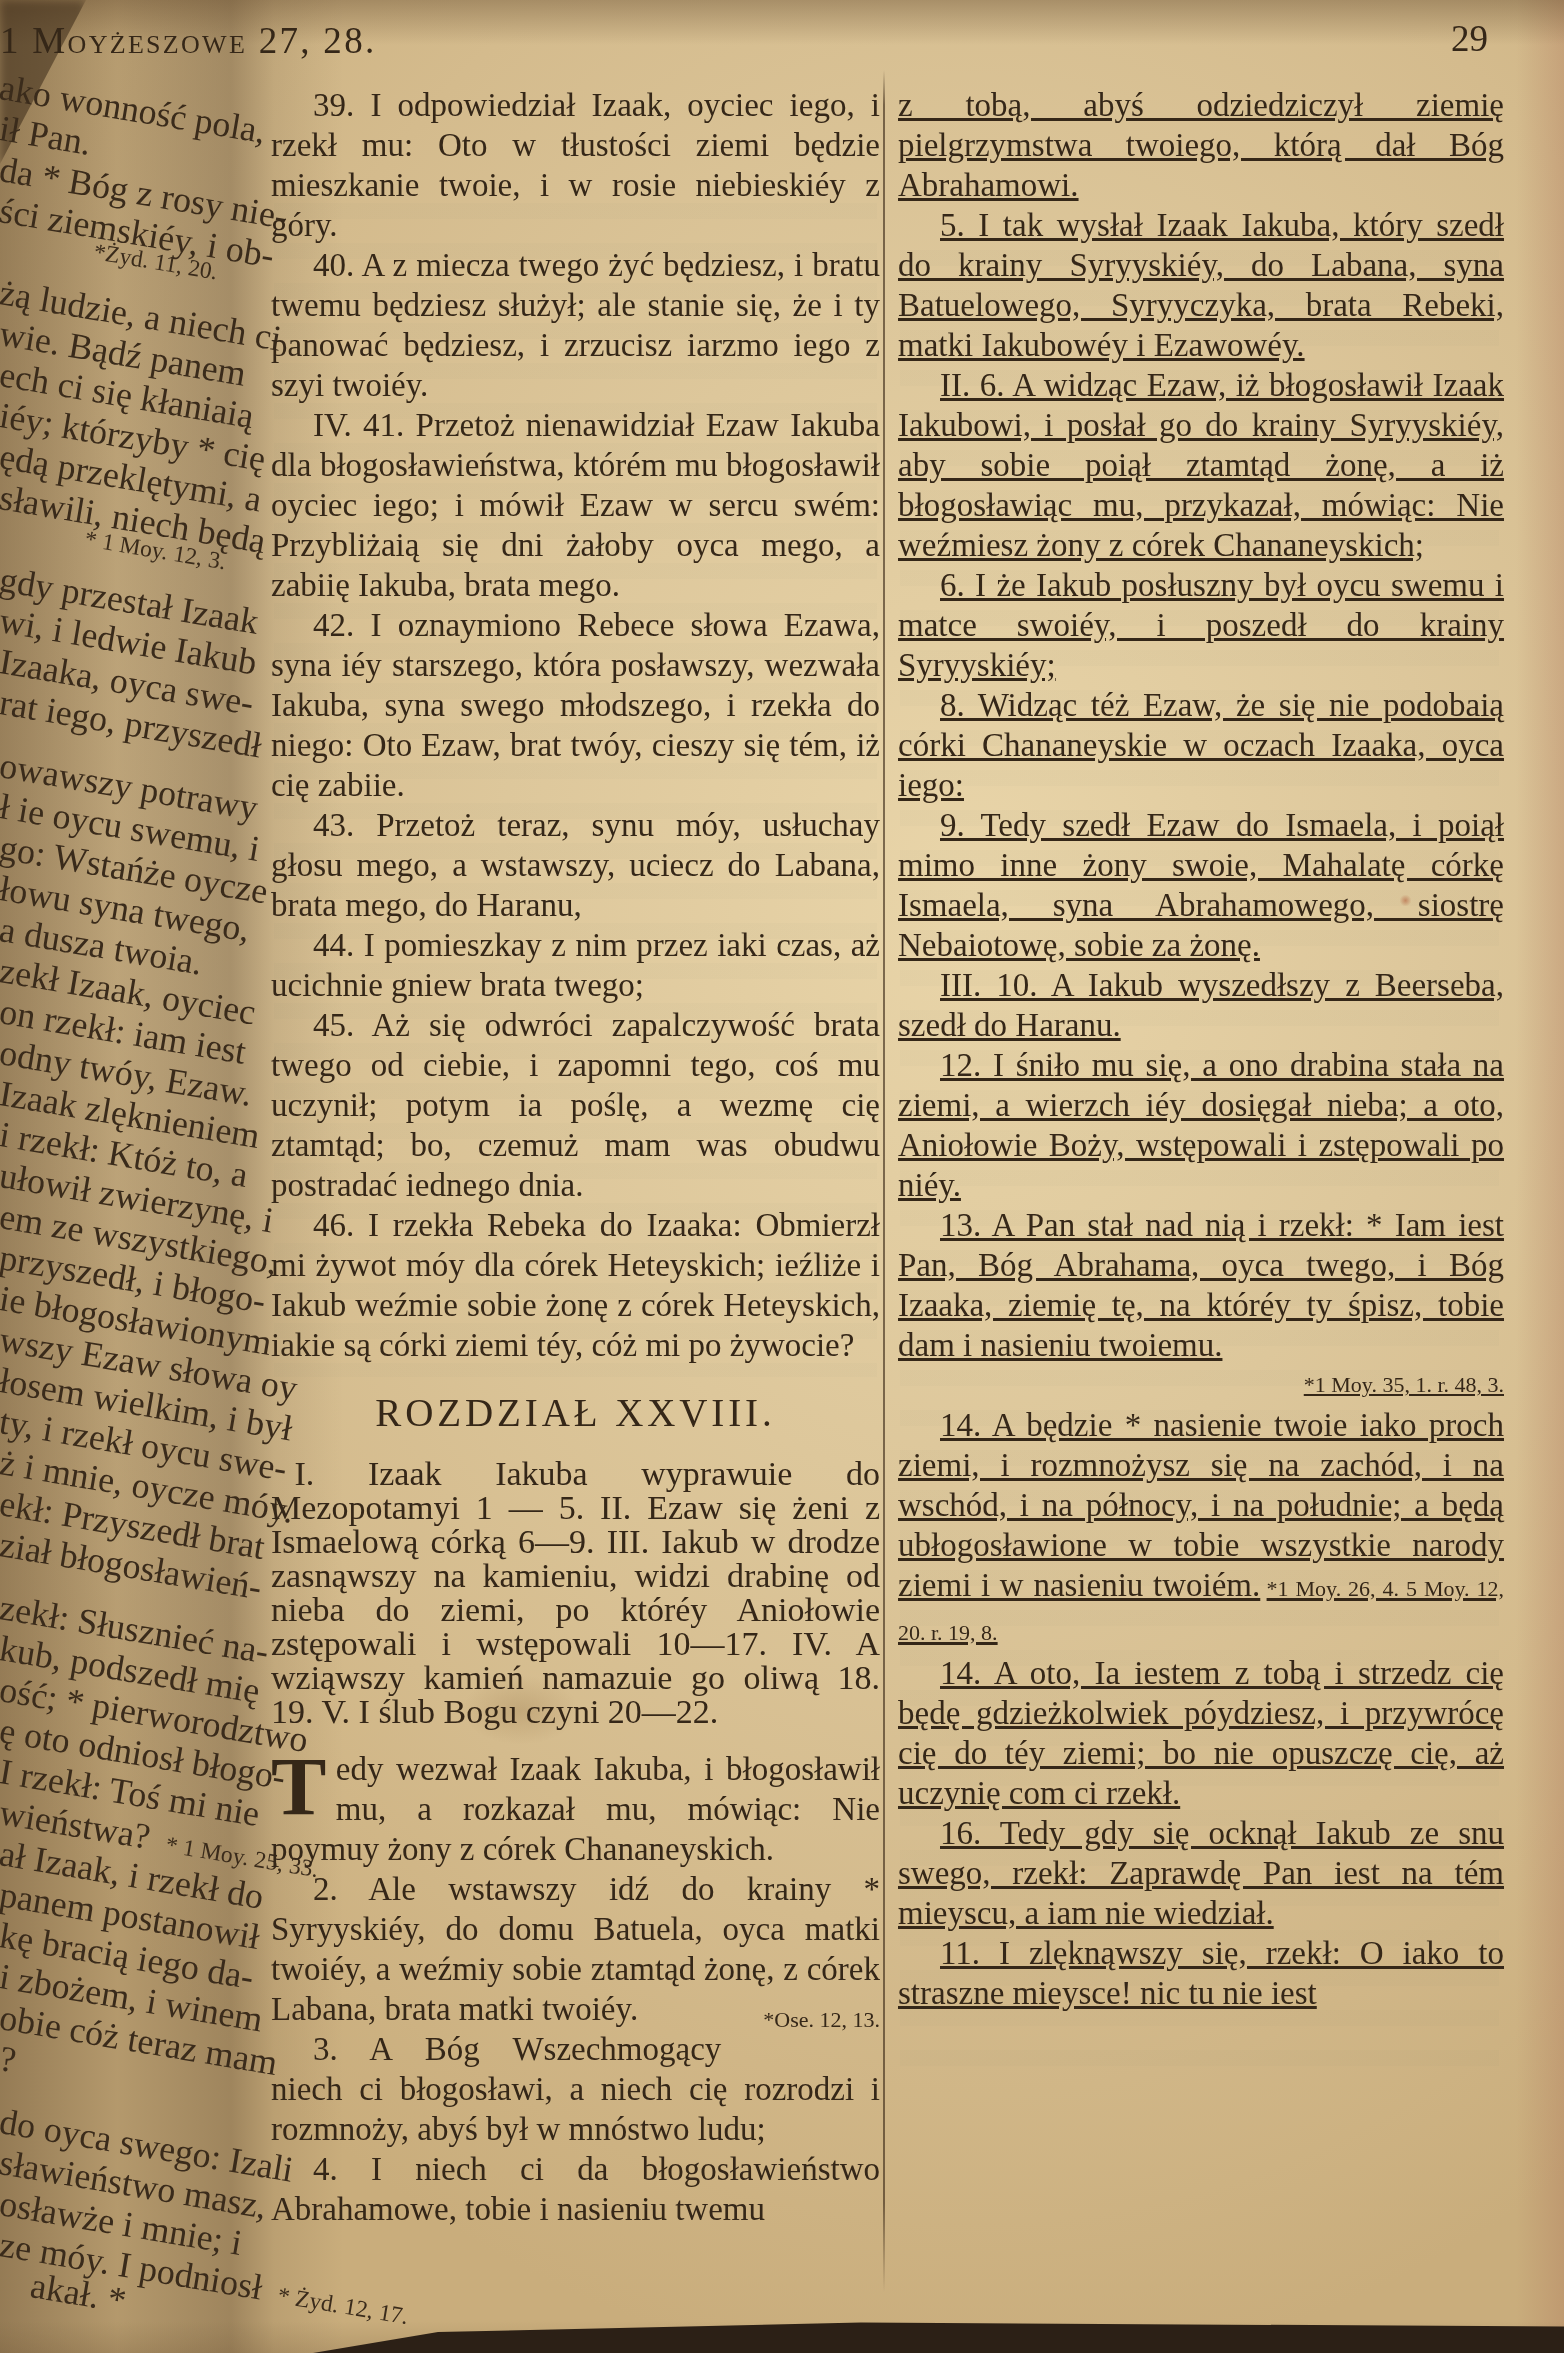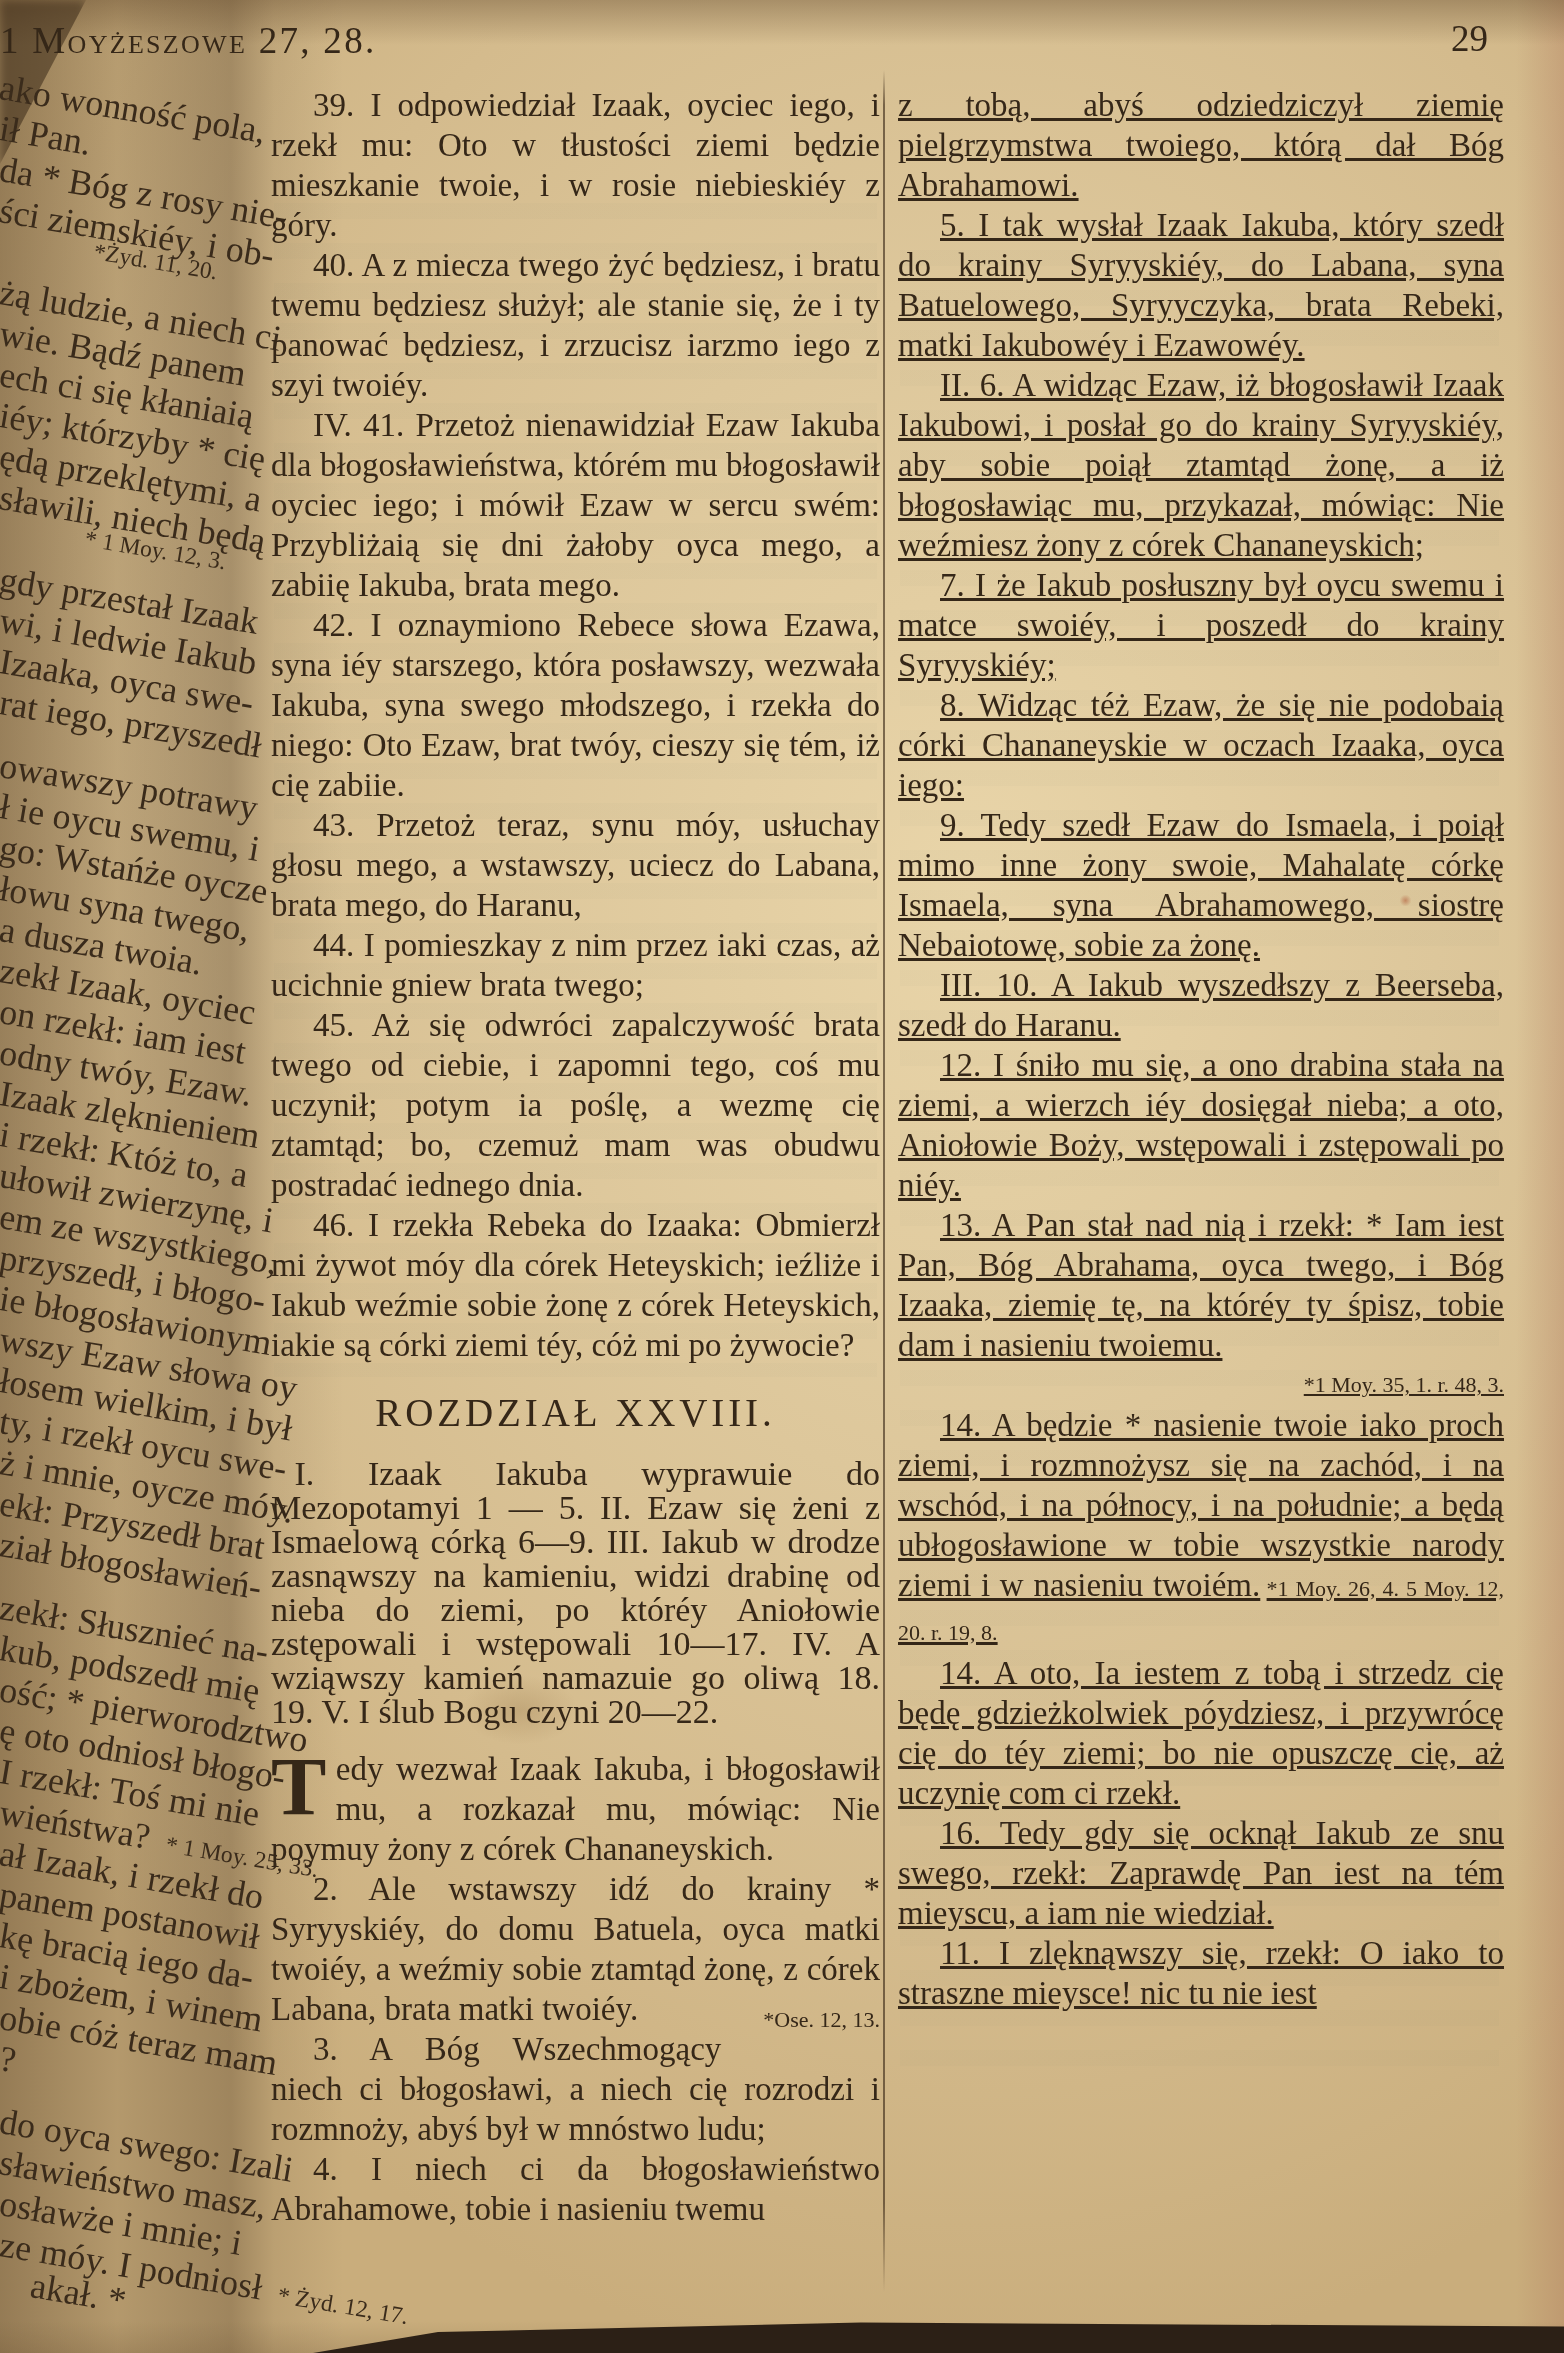--- a/index.html
+++ b/index.html
@@ -190,21 +190,21 @@
       <p class="verse first"><span class="dropcap">T</span>edy wezwał Izaak Iakuba, i błogosławił mu, a rozkazał mu, mówiąc: Nie poymuy żony z córek Chananeyskich.</p>
       <p class="verse">2. Ale wstawszy idź do krainy * Syryyskiéy, do domu Batuela, oyca matki twoiéy, a weźmiy sobie ztamtąd żonę, z córek Labana, brata matki twoiéy.<span class="ref ref-float">*Ose. 12, 13.</span></p>
       <p class="verse">3. A Bóg Wszechmogący niech ci błogosławi, a niech cię rozrodzi i rozmnoży, abyś był w mnóstwo ludu;</p>
       <p class="verse">4. I niech ci da błogosławieństwo Abrahamowe, tobie i nasieniu twemu</p>
     </div>
   <div class="divider"></div>
   <div class="col col2" id="col2">
       <p class="verse cont">z tobą, abyś odziedziczył ziemię pielgrzymstwa twoiego, którą dał Bóg Abrahamowi.</p>
       <p class="verse">5. I tak wysłał Izaak Iakuba, który szedł do krainy Syryyskiéy, do Labana, syna Batuelowego, Syryyczyka, brata Rebeki, matki Iakubowéy i Ezawowéy.</p>
       <p class="verse">II. 6. A widząc Ezaw, iż błogosławił Izaak Iakubowi, i posłał go do krainy Syryyskiéy, aby sobie poiął ztamtąd żonę, a iż błogosławiąc mu, przykazał, mówiąc: Nie weźmiesz żony z córek Chananeyskich;</p>
-      <p class="verse">7. I że Iakub posłuszny był oycu swemu i matce swoiéy, i poszedł do krainy Syryyskiéy;</p>
+      <p class="verse">6. I że Iakub posłuszny był oycu swemu i matce swoiéy, i poszedł do krainy Syryyskiéy;</p>
       <p class="verse">8. Widząc téż Ezaw, że się nie podobaią córki Chananeyskie w oczach Izaaka, oyca iego:</p>
       <p class="verse">9. Tedy szedł Ezaw do Ismaela, i poiął mimo inne żony swoie, Mahalatę córkę Ismaela, syna Abrahamowego, siostrę Nebaiotowę, sobie za żonę.</p>
       <p class="verse">III. 10. A Iakub wyszedłszy z Beerseba, szedł do Haranu.</p>
       <p class="verse">12. I śniło mu się, a ono drabina stała na ziemi, a wierzch iéy dosięgał nieba; a oto, Aniołowie Boży, wstępowali i zstępowali po niéy.</p>
       <p class="verse">13. A Pan stał nad nią i rzekł: * Iam iest Pan, Bóg Abrahama, oyca twego, i Bóg Izaaka, ziemię tę, na któréy ty śpisz, tobie dam i nasieniu twoiemu.<span class="ref ref-line">*1 Moy. 35, 1.  r. 48, 3.</span></p>
       <p class="verse">14. A będzie * nasienie twoie iako proch ziemi, i rozmnożysz się na zachód, i na wschód, i na północy, i na południe; a będą ubłogosławione w tobie wszystkie narody ziemi i w nasieniu twoiém.<span class="ref ref-inline">*1 Moy. 26, 4.  5 Moy. 12, 20.  r. 19, 8.</span></p>
       <p class="verse">14. A oto, Ia iestem z tobą i strzedz cię będę gdzieżkolwiek póydziesz, i przywrócę cię do téy ziemi; bo nie opuszczę cię, aż uczynię com ci rzekł.</p>
       <p class="verse">16. Tedy gdy się ocknął Iakub ze snu swego, rzekł: Zaprawdę Pan iest na tém mieyscu, a iam nie wiedział.</p>
       <p class="verse">11. I zlęknąwszy się, rzekł: O iako to straszne mieysce! nic tu nie iest</p>
     </div>

